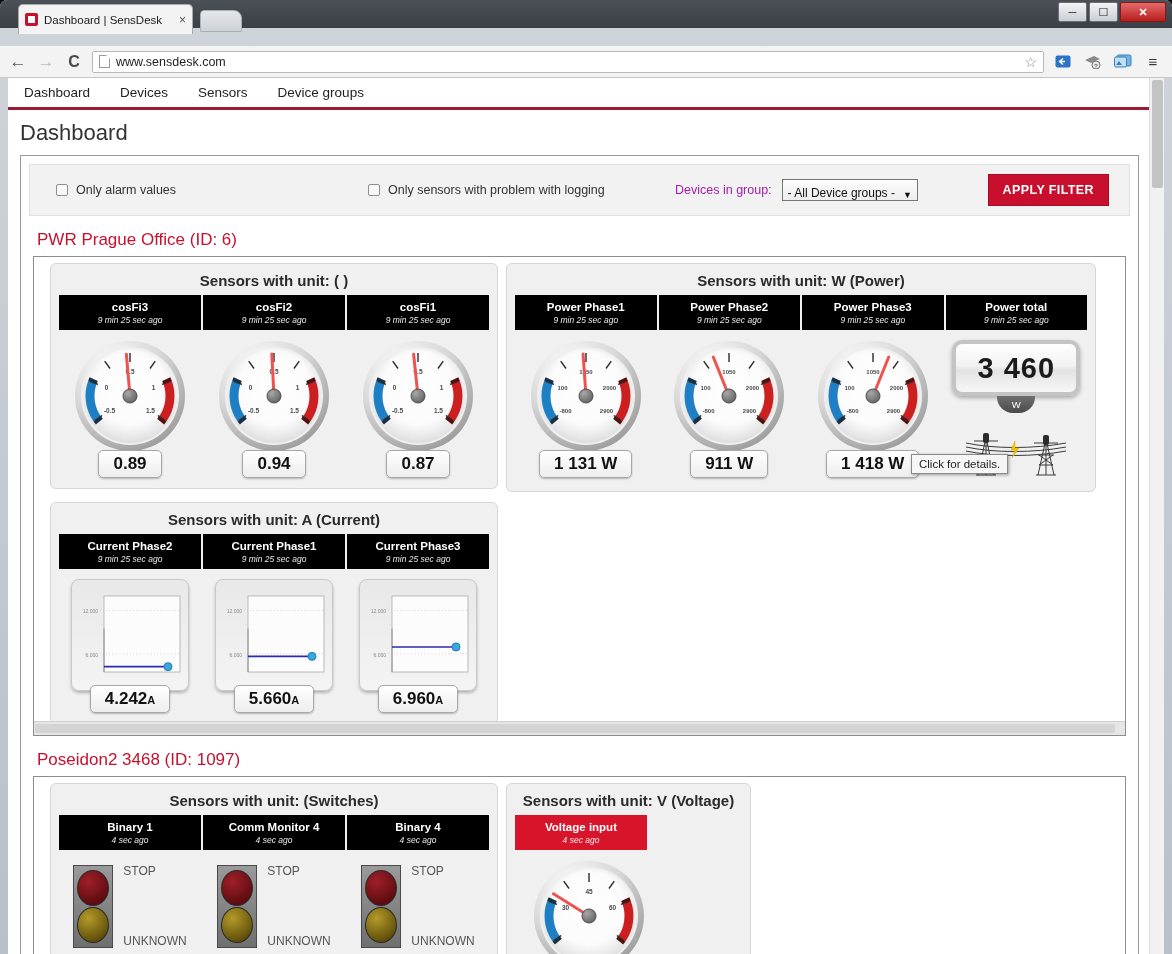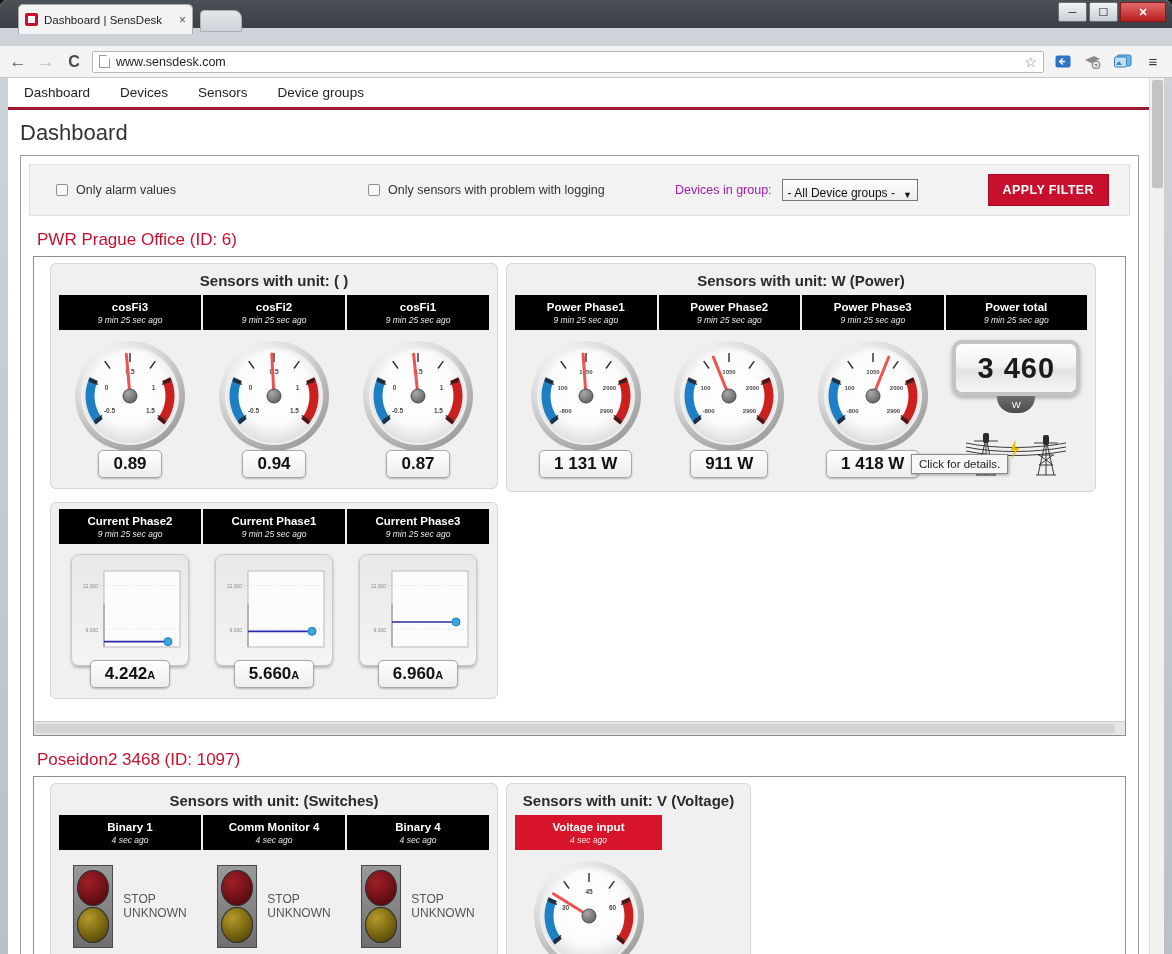--- a/index.html
+++ b/index.html
@@ -206,21 +206,21 @@
   .tlight {
     width:40px; background:linear-gradient(#9a9a9a,#6f6f6f);
     border:1px solid #4a4a4a; padding:3px;
   }
   .tl-lamp {
     width:32px; height:36px; border-radius:50%; margin:1px 0;
     border:1px solid #2a2a2a;
   }
   .tl-red { background:radial-gradient(circle at 35% 30%, #a02028, #5d0c11 75%); }
   .tl-amber { background:radial-gradient(circle at 35% 30%, #b49a2a, #5d4d08 78%); }
-  .tl-labels { display:flex; flex-direction:column; justify-content:center; height:84px; }
+  .tl-labels { display:flex; flex-direction:column; justify-content:space-between; height:84px; }
   .tl-label { font-size:12px; color:#555; }
 
   
   .vscroll-outer {
     position:absolute; right:0; top:0; width:15px; height:876px;
     background:#f1f1f1; border-left:1px solid #dcdcdc;
   }
   .vscroll-thumb {
     position:absolute; left:2px; top:2px; width:11px; height:108px;
     background:#c3c3c3; border-radius:2px;
@@ -673,20 +673,21 @@
                     </svg>
                   </span>
                 </div>
               </div>
               <div class="tooltip" style="left:404px; top:190px;">Click for details.</div>
             </div>
           </div>
 
           <div class="panel-row">
             <div class="panel" style="width:448px;">
+              <div class="panel-title">Sensors with unit: A (Current)</div>
               <div class="sensor-heads">
                 <div class="sensor-head" style="width:147px;">
                   <div class="sh-name">Current Phase2</div>
                   <div class="sh-time">9 min 25 sec ago</div>
                 </div>
                 <div class="sensor-head" style="width:147px;">
                   <div class="sh-name">Current Phase1</div>
                   <div class="sh-time">9 min 25 sec ago</div>
                 </div>
                 <div class="sensor-head" style="width:147px;">
@@ -806,21 +807,21 @@
                       <div class="tl-label">UNKNOWN</div>
                     </div>
                   </div>
                 </div>
               </div>
             </div>
 
             <div class="panel" style="width:245px;">
               <div class="panel-title">Sensors with unit: V (Voltage)</div>
               <div class="sensor-heads">
-                <div class="sensor-head alarm" style="width:147px;">
+                <div class="sensor-head alarm" style="width:132px;">
                   <div class="sh-name">Voltage input</div>
                   <div class="sh-time">4 sec ago</div>
                 </div>
               </div>
               <div class="sensor-bodies">
                 <div class="sensor-body" style="width:147px;">
                   <span class="gauge-wrap"><svg width="112" height="112" viewBox="0 0 112 112">
                         <defs>
                           <radialGradient id="bez7" cx="35%" cy="25%" r="80%">
                             <stop offset="0%" stop-color="#ffffff"></stop>

